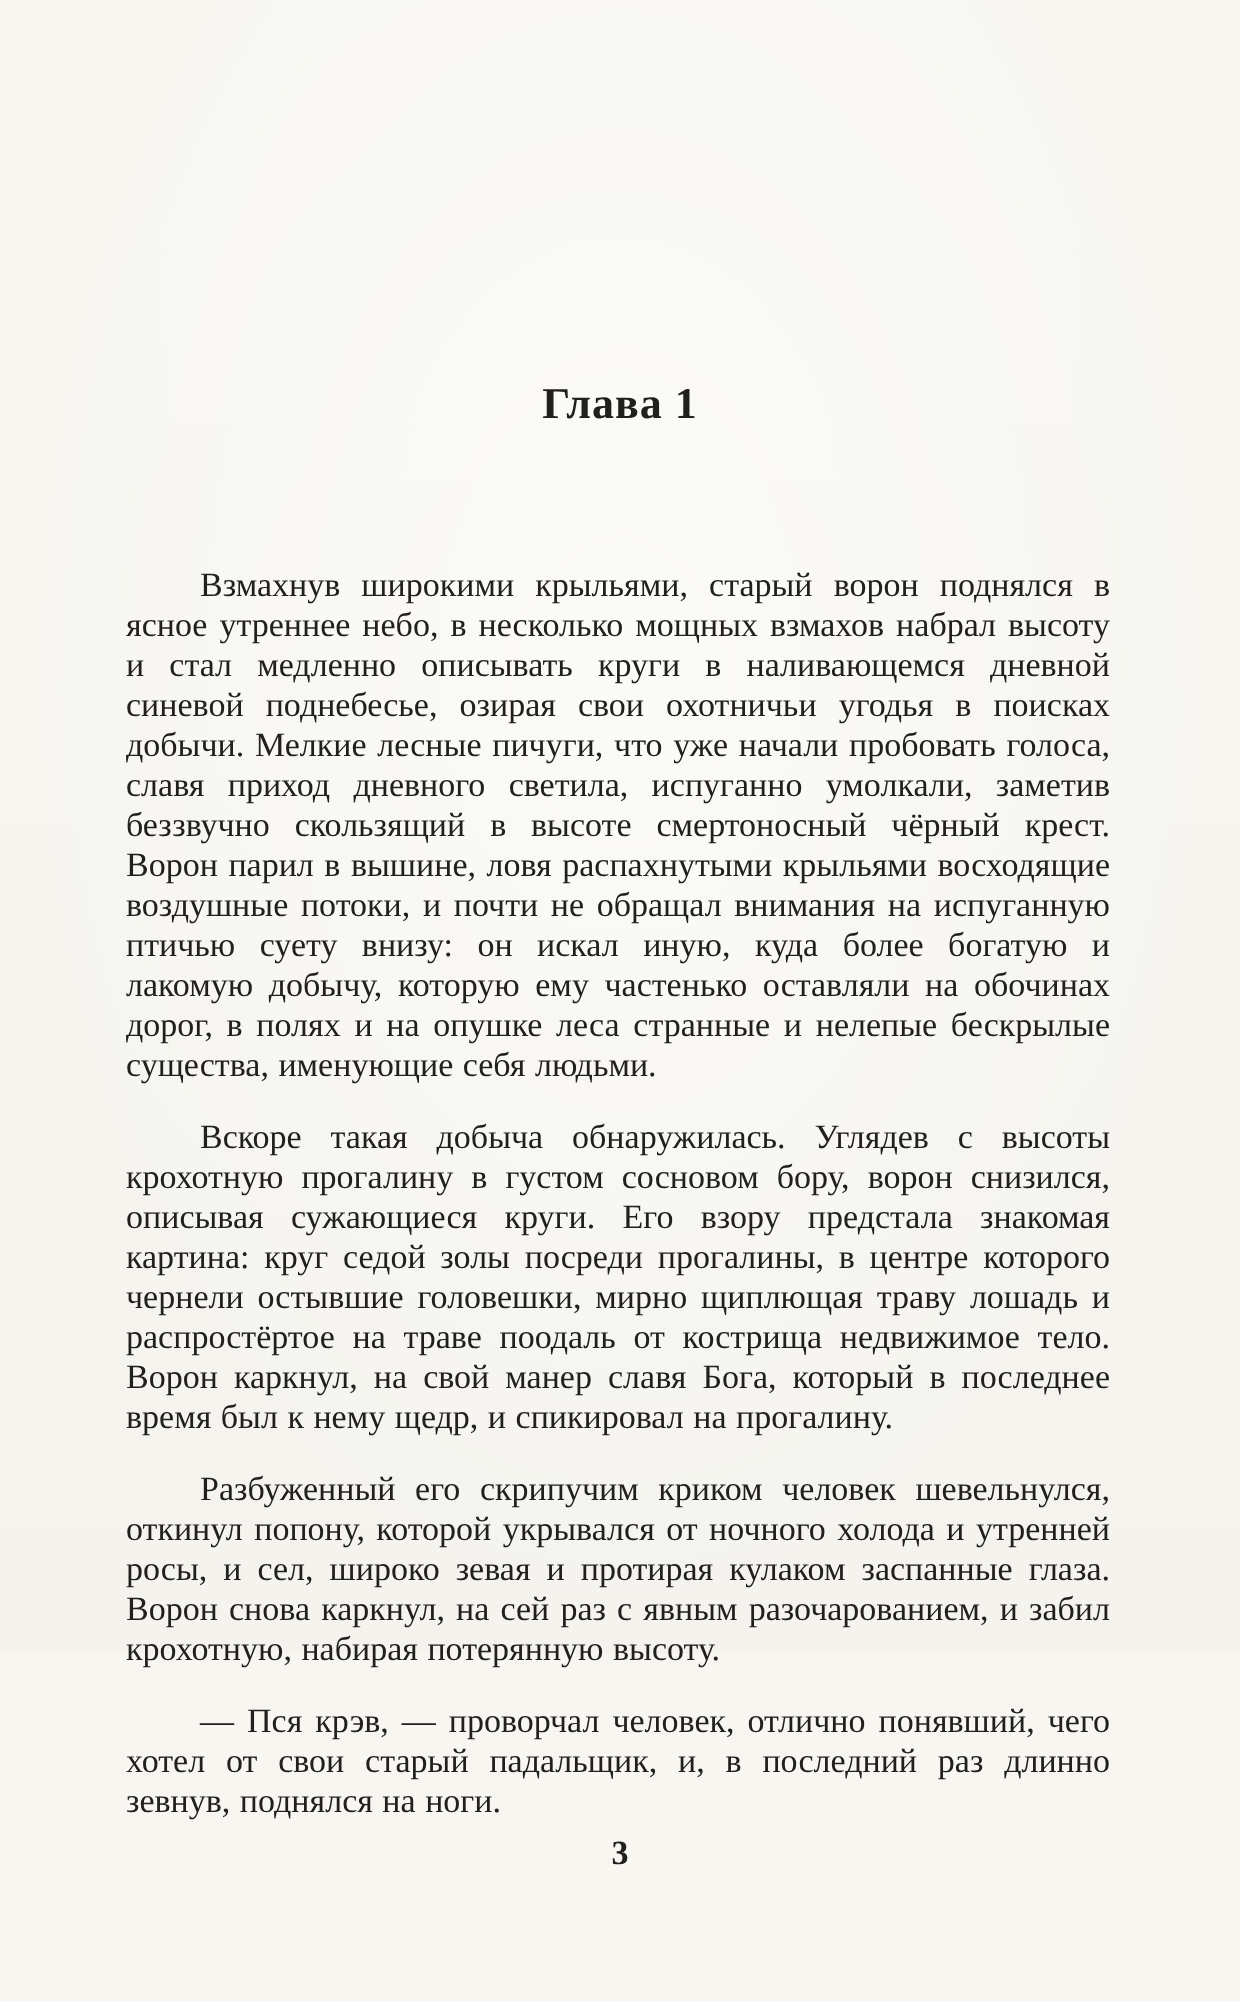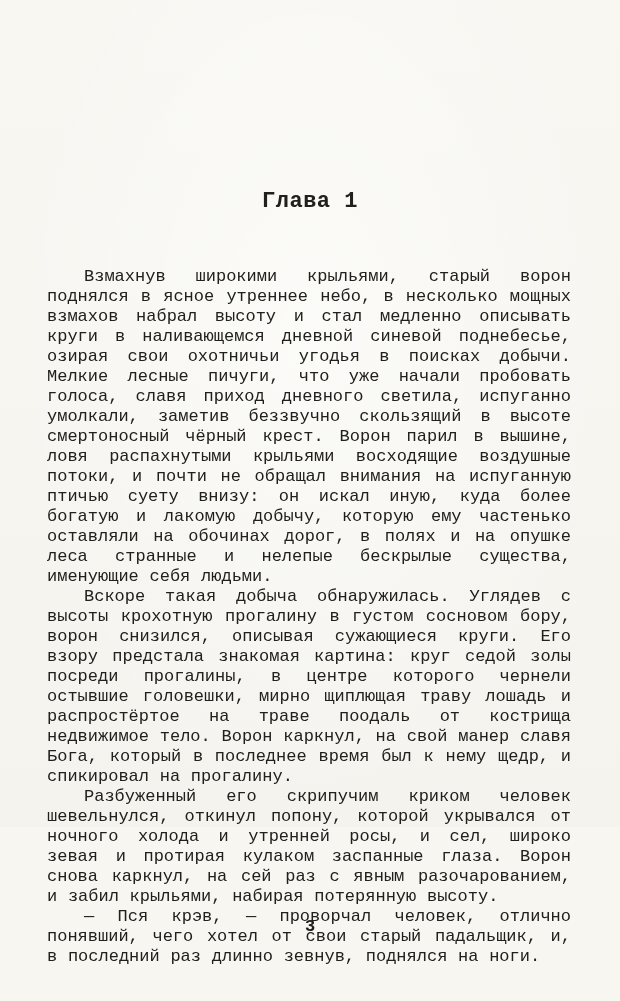--- a/index.html
+++ b/index.html
@@ -9,21 +9,21 @@
   body {
     width: 620px;
     height: 1001px;
     background: #f7f6f1;
     overflow: hidden;
   }
   .page {
     position: relative;
     width: 620px;
     height: 827px;
-    font-family: Liberation Mono, monospace;
+    font-family: Liberation Serif, serif;
     color: #22201d;
     
     background:
       radial-gradient(ellipse at 50% 40%, rgba(255,255,255,0.55) 0%, rgba(255,255,255,0) 70%),
       linear-gradient(180deg, #f8f7f2 0%, #f6f5f0 55%, #f4f3ee 100%);
   }
   .chapter-title {
     position: absolute;
     top: 189px;
     left: 0;
@@ -39,21 +39,21 @@
     left: 47px;
     width: 524px;
     font-size: 17px;
     line-height: 20px;
     text-align: justify;
     hyphens: auto;
     -webkit-hyphens: auto;
     word-spacing: 0.5px;
   }
   .text-block p {
-    margin: 0;
+    margin: 16px;
     padding: 0;
     text-indent: 37px;
   }
   .page-number {
     position: absolute;
     top: 917px;
     left: 0;
     width: 620px;
     text-align: center;
     font-size: 17px;
@@ -63,19 +63,19 @@
 </head>
 <body>
 
 <div class="page">
 
   <div class="chapter-title">Глава 1</div>
 
   <div class="text-block">
     <p>Взмахнув широкими крыльями, старый ворон поднялся в ясное утреннее небо, в несколько мощных взмахов набрал высоту и стал медленно описывать круги в наливающемся дневной синевой поднебесье, озирая свои охотничьи угодья в поисках добычи. Мелкие лесные пичуги, что уже начали пробовать голоса, славя приход дневного светила, испуганно умолкали, заметив беззвучно скользящий в высоте смертоносный чёрный крест. Ворон парил в вышине, ловя распахнутыми крыльями восходящие воздушные потоки, и почти не обращал внимания на испуганную птичью суету внизу: он искал иную, куда более богатую и лакомую добычу, которую ему частенько оставляли на обочинах дорог, в полях и на опушке леса странные и нелепые бескрылые существа, именующие себя людьми.</p>
     <p>Вскоре такая добыча обнаружилась. Углядев с высоты крохотную прогалину в густом сосновом бору, ворон снизился, описывая сужающиеся круги. Его взору предстала знакомая картина: круг седой золы посреди прогалины, в центре которого чернели остывшие головешки, мирно щиплющая траву лошадь и распростёртое на траве поодаль от кострища недвижимое тело. Ворон каркнул, на свой манер славя Бога, который в последнее время был к нему щедр, и спикировал на прогалину.</p>
-    <p>Разбуженный его скрипучим криком человек шевельнулся, откинул попону, которой укрывался от ночного холода и утренней росы, и сел, широко зевая и протирая кулаком заспанные глаза. Ворон снова каркнул, на сей раз с явным разочарованием, и забил крыльями, набирая потерянную высоту.</p>
+    <p>Разбуженный его скрипучим криком человек шевельнулся, откинул попону, которой укрывался от ночного холода и утренней росы, и сел, широко зевая и протирая кулаком заспанные глаза. Ворон снова каркнул, на сей раз с явным разочарованием, и забил крохотную, набирая потерянную высоту.</p>
     <p>— Пся крэв, — проворчал человек, отлично понявший, чего хотел от свои старый падальщик, и, в последний раз длинно зевнув, поднялся на ноги.</p>
   </div>
 
   <div class="page-number">3</div>
 
 </div>
 
 </body></html>

